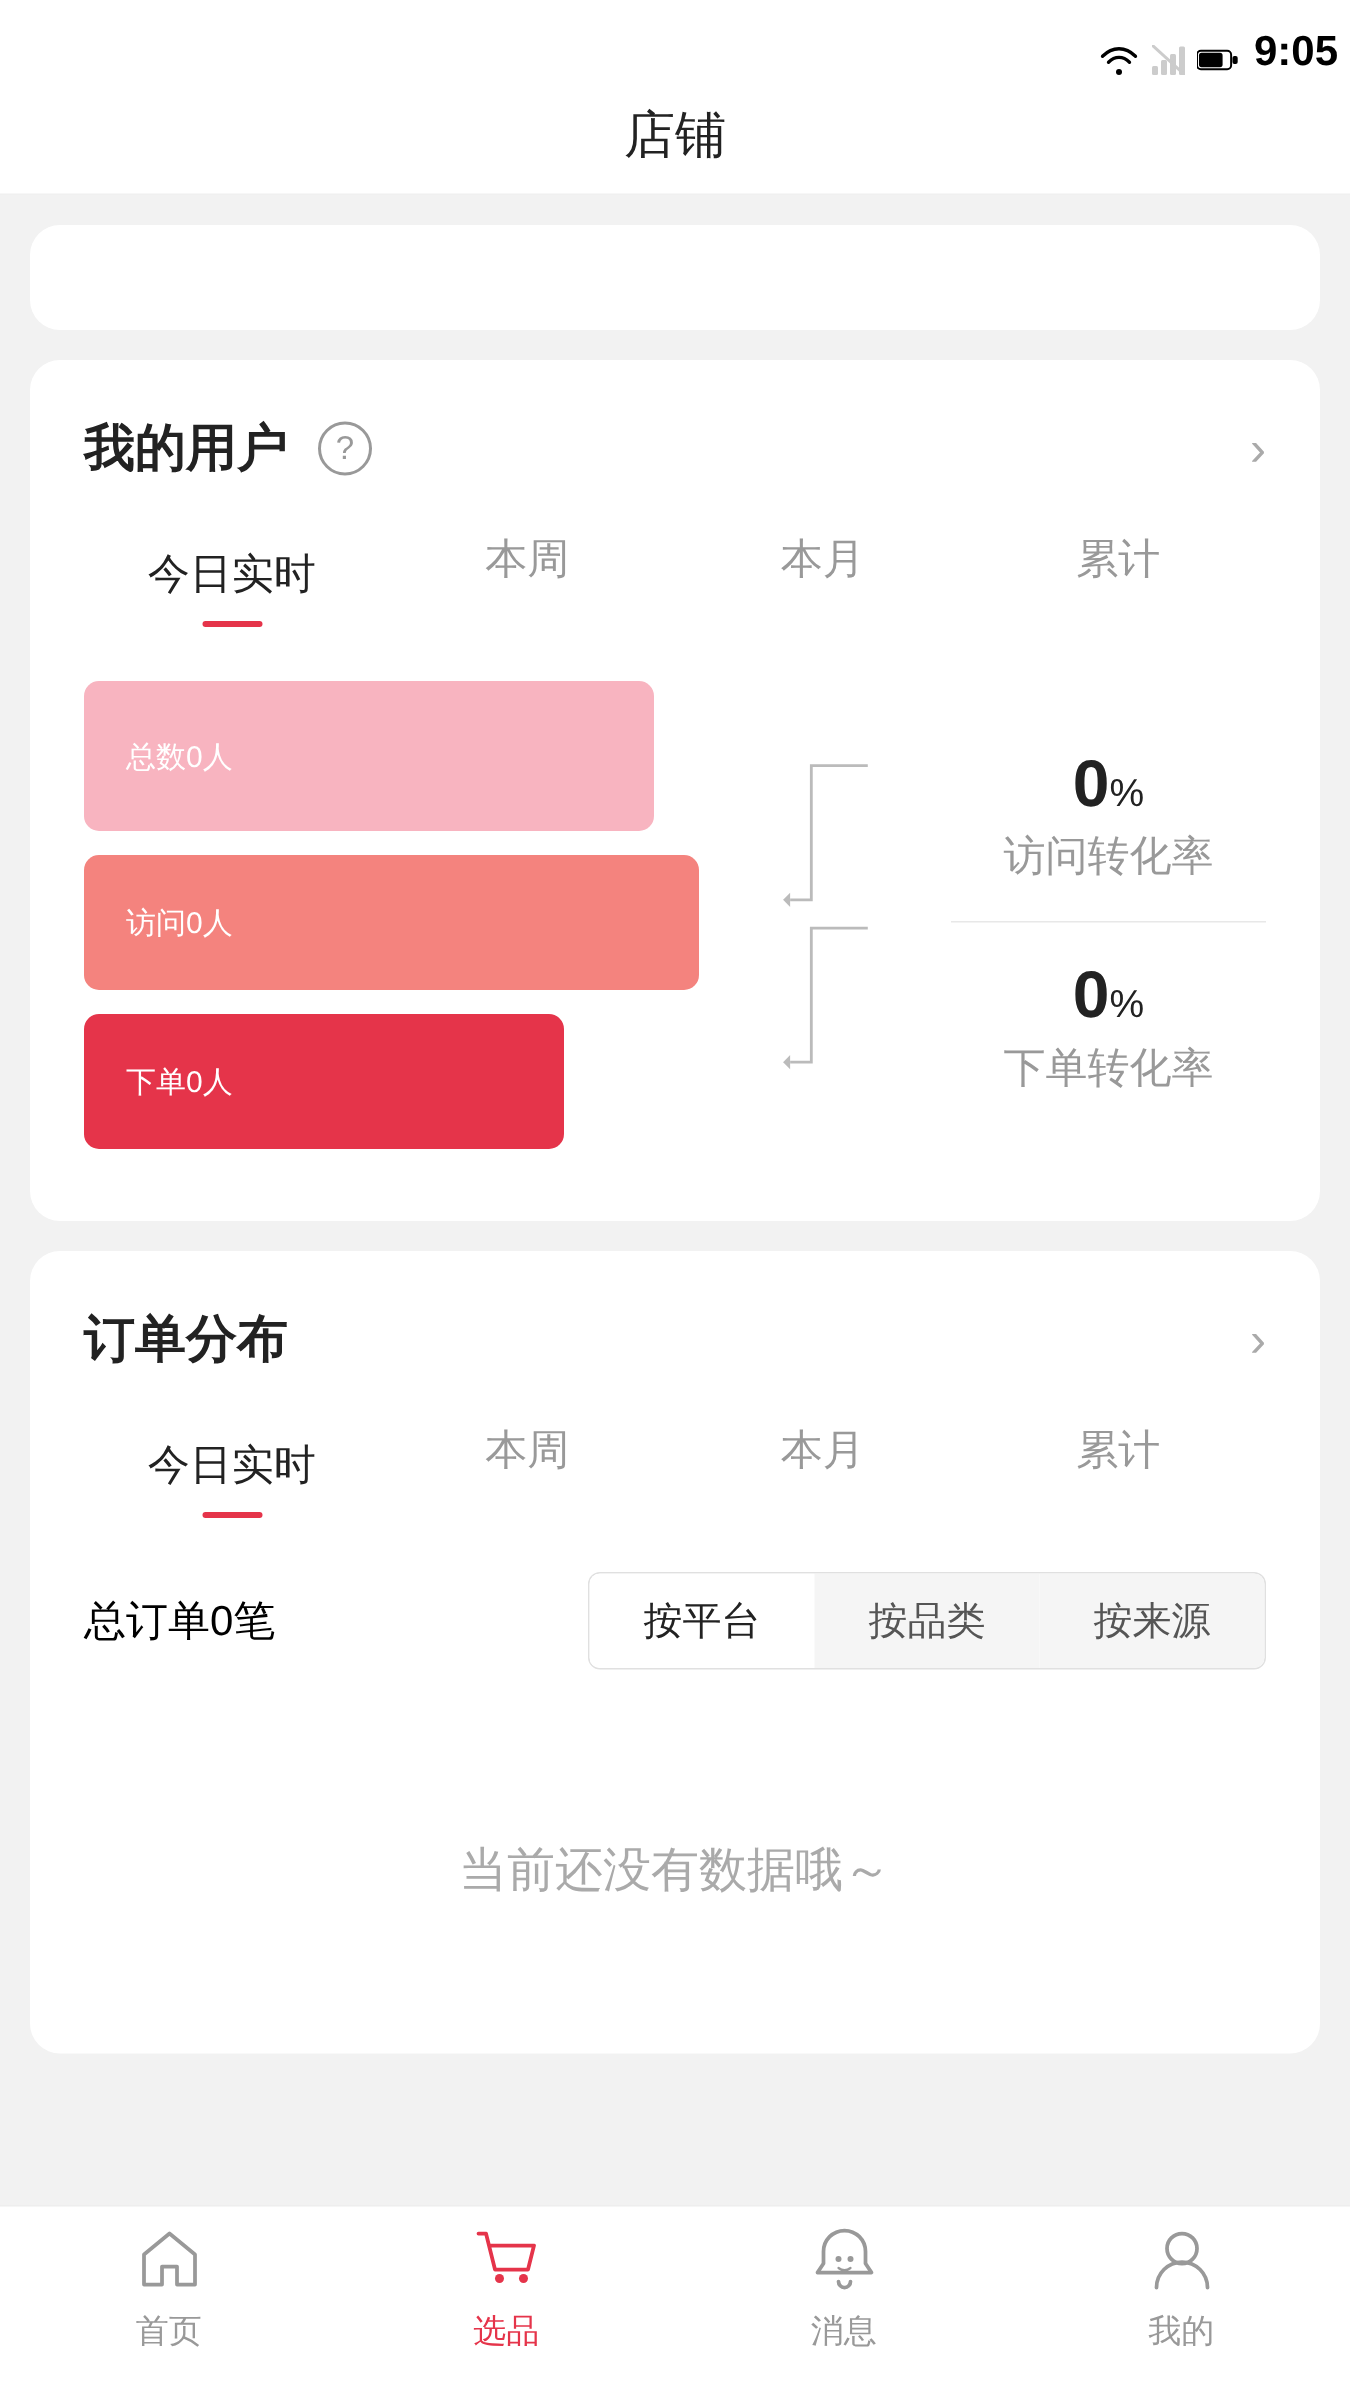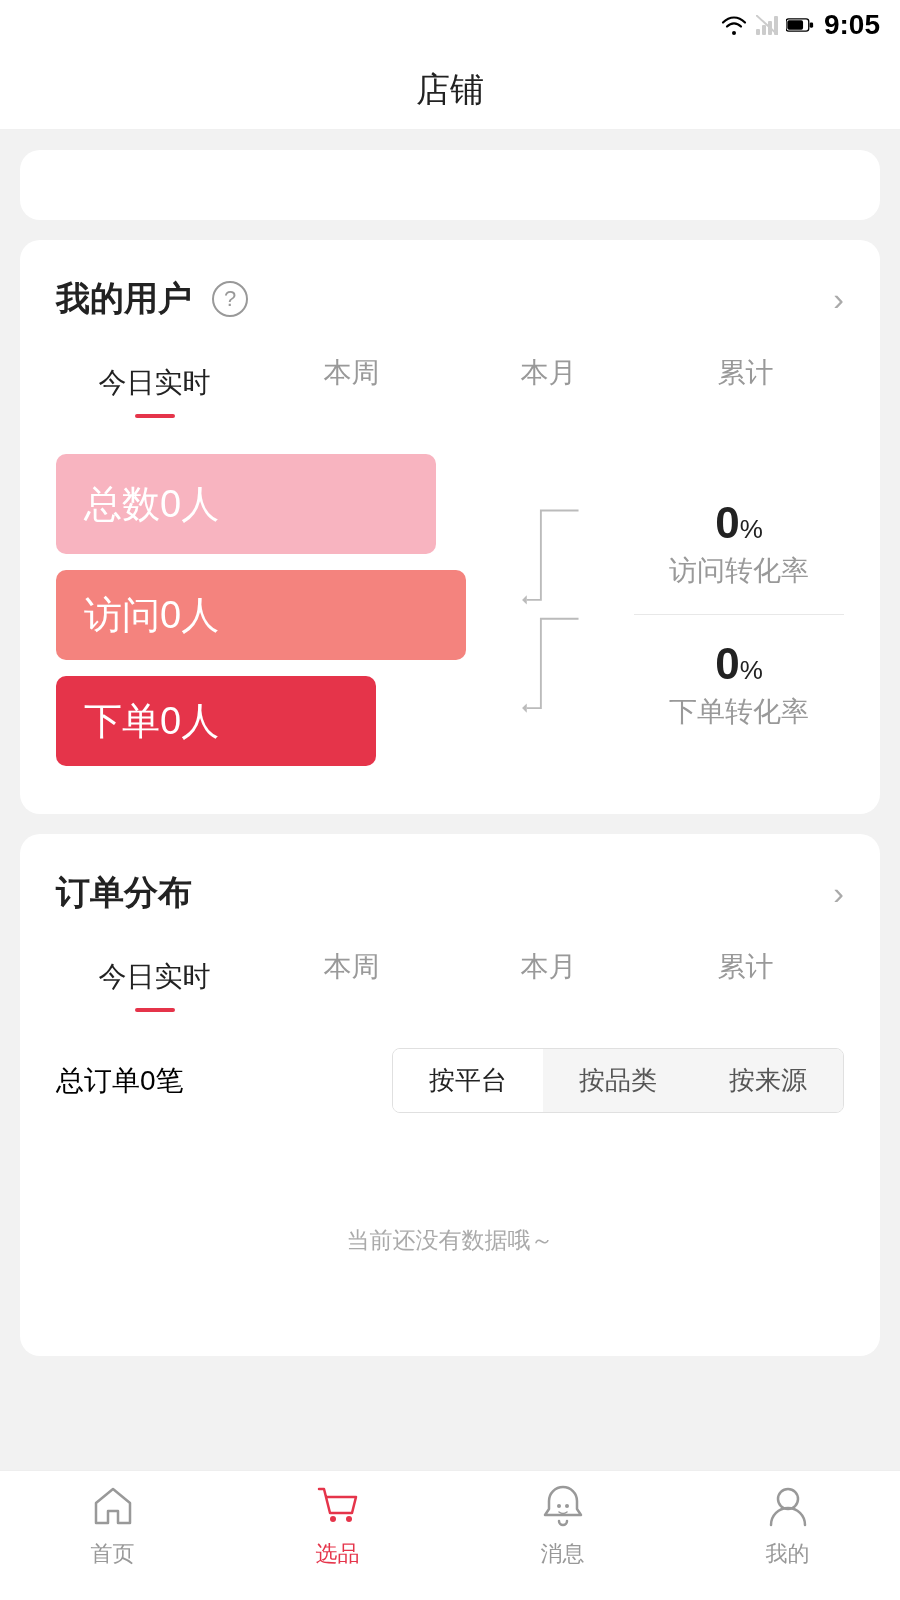--- a/index.html
+++ b/index.html
@@ -12,23 +12,23 @@
       font-family: -apple-system, 'PingFang SC', 'Helvetica Neue', sans-serif;
       display: flex;
       flex-direction: column;
     }
 
     
     .status-bar {
       background: #fff;
       height: 50px;
       display: flex;
-      align-items: center;
+      align-items: flex-end;
       justify-content: flex-end;
-      padding: 0 20px;
+      padding: 0 8px;
       gap: 10px;
     }
     .status-bar .time {
       font-size: 28px;
       font-weight: 600;
       color: #000;
     }
     .status-icons {
       display: flex;
       align-items: center;
@@ -154,21 +154,21 @@
       flex-direction: column;
       gap: 16px;
       flex: 0 0 440px;
     }
     .stat-bar {
       border-radius: 10px;
       display: flex;
       align-items: center;
       padding: 0 28px;
       color: #fff;
-      font-size: 38px;
+      font-size: 20px;
       font-weight: 500;
     }
     .bar-total {
       background: #f8b4c0;
       height: 100px;
       width: 380px;
     }
     .bar-visit {
       background: #f4837e;
       height: 90px;
@@ -233,21 +233,21 @@
     }
     .filter-btn.active {
       background: #fff;
       color: #222;
       font-weight: 500;
     }
 
     .empty-tip {
       text-align: center;
       padding: 80px 0 60px;
-      font-size: 23px;
+      font-size: 32px;
       color: #aaa;
     }
 
     
     .bottom-nav {
       height: 130px;
       background: #fff;
       border-top: 1px solid #eee;
       display: flex;
       align-items: flex-start;

